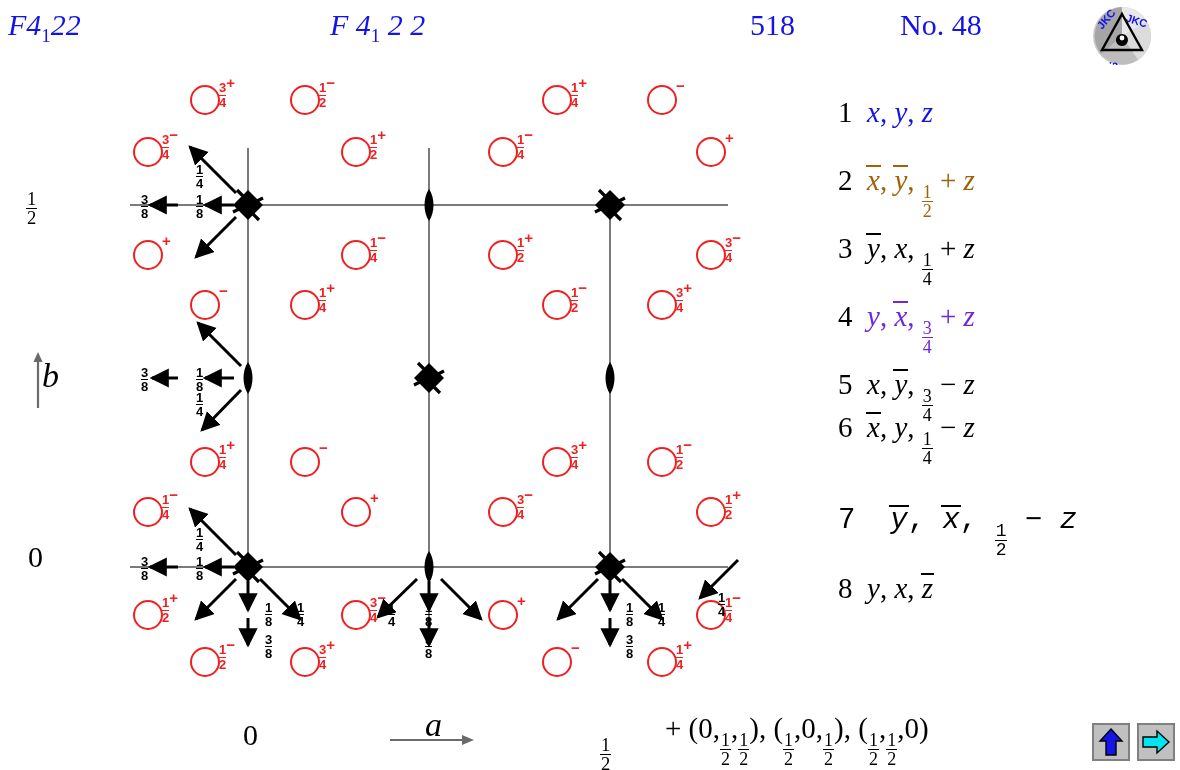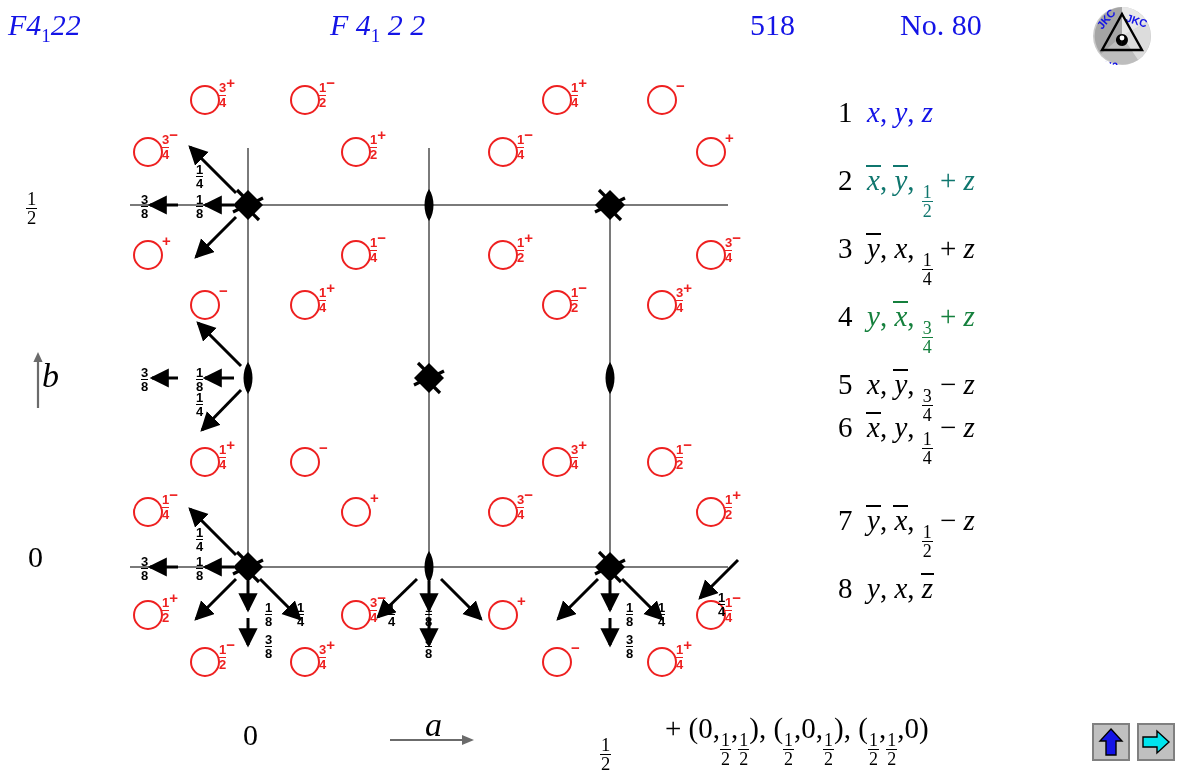--- a/index.html
+++ b/index.html
@@ -70,21 +70,21 @@
 <div class="abs hdr" style="left:8px; top:8px;">
   <span>F</span><span>4</span><span class="sub">1</span><span>2</span><span>2</span>
 </div>
 
 <div class="abs hdr" style="left:330px; top:8px;">
   <span>F</span>&nbsp;<span>4</span><span class="sub">1</span>&nbsp;<span>2</span>&nbsp;<span>2</span>
 </div>
 
 <div class="abs hdr hdr-up" style="left:750px; top:8px; font-style:normal;">518</div>
 
-<div class="abs hdr hdr-up" style="left:900px; top:8px; font-style:normal;">No. 80</div>
+<div class="abs hdr hdr-up" style="left:900px; top:8px; font-style:normal;">No. 48</div>
 
 <div class="abs logo" style="left:1092px; top:6px;">
   <svg width="60" height="60" viewBox="0 0 60 60">
     <circle cx="30" cy="30" r="29" fill="#c9c9c9"></circle>
     <path d="M30 30 L30 1 A29 29 0 0 1 55 16 Z" fill="#e8e8e8"></path>
     <path d="M30 30 L55 16 A29 29 0 0 1 46 54 Z" fill="#dcdcdc"></path>
     <path d="M30 30 L46 54 A29 29 0 0 1 9 48 Z" fill="#bdbdbd"></path>
     <path d="M30 30 L9 48 A29 29 0 0 1 30 1 Z" fill="#a5a5a5"></path>
     <g fill="#1414e6" font-family="Liberation Sans, sans-serif" font-weight="bold" font-size="11">
       <text transform="translate(10,24) rotate(-50)">JKC</text>
@@ -514,41 +514,41 @@
     <svg width="92" height="22">
       <line x1="2" y1="10" x2="76" y2="10" stroke="#6b6b6b" stroke-width="2.2"></line>
       <path d="M86,10 L74,5 L74,15 z" fill="#6b6b6b"></path>
     </svg>
   </div>
   <div class="abs axlab ital" style="left:425px; top:706px; font-size:34px;">a</div>
 </div>
 
 <div id="ops-layer">
     <div class="op" style="left: 838px; top: 96px;"><span class="opnum">1</span>&nbsp;&nbsp;<span class="opsym" style="color:#1414e6"><span>x</span><span style="font-style:normal">,&nbsp;</span><span>y</span><span style="font-style:normal">,&nbsp;</span><span>z</span></span></div>
-    <div class="op" style="left: 838px; top: 164px;"><span class="opnum">2</span>&nbsp;&nbsp;<span class="opsym" style="color:#0f766e"><span class="ov">x</span><span style="font-style:normal">,&nbsp;</span><span class="ov">y</span><span style="font-style:normal">,&nbsp;</span><span style="font-style:normal"><span class="fr">
+    <div class="op" style="left: 838px; top: 164px;"><span class="opnum">2</span>&nbsp;&nbsp;<span class="opsym" style="color:#a16207"><span class="ov">x</span><span style="font-style:normal">,&nbsp;</span><span class="ov">y</span><span style="font-style:normal">,&nbsp;</span><span style="font-style:normal"><span class="fr">
             <span class="n">1</span>
             <span class="d">2</span>
           </span></span><span style="font-style:normal">&nbsp;+&nbsp;</span><span>z</span></span></div>
     <div class="op" style="left: 838px; top: 232px;"><span class="opnum">3</span>&nbsp;&nbsp;<span class="opsym" style="color:#000000"><span class="ov">y</span><span style="font-style:normal">,&nbsp;</span><span>x</span><span style="font-style:normal">,&nbsp;</span><span style="font-style:normal"><span class="fr">
             <span class="n">1</span>
             <span class="d">4</span>
           </span></span><span style="font-style:normal">&nbsp;+&nbsp;</span><span>z</span></span></div>
-    <div class="op" style="left: 838px; top: 300px;"><span class="opnum">4</span>&nbsp;&nbsp;<span class="opsym" style="color:#15803d"><span>y</span><span style="font-style:normal">,&nbsp;</span><span class="ov">x</span><span style="font-style:normal">,&nbsp;</span><span style="font-style:normal"><span class="fr">
+    <div class="op" style="left: 838px; top: 300px;"><span class="opnum">4</span>&nbsp;&nbsp;<span class="opsym" style="color:#6d28d9"><span>y</span><span style="font-style:normal">,&nbsp;</span><span class="ov">x</span><span style="font-style:normal">,&nbsp;</span><span style="font-style:normal"><span class="fr">
             <span class="n">3</span>
             <span class="d">4</span>
           </span></span><span style="font-style:normal">&nbsp;+&nbsp;</span><span>z</span></span></div>
     <div class="op" style="left: 838px; top: 368px;"><span class="opnum">5</span>&nbsp;&nbsp;<span class="opsym" style="color:#000000"><span>x</span><span style="font-style:normal">,&nbsp;</span><span class="ov">y</span><span style="font-style:normal">,&nbsp;</span><span style="font-style:normal"><span class="fr">
             <span class="n">3</span>
             <span class="d">4</span>
           </span></span><span style="font-style:normal">&nbsp;−&nbsp;</span><span>z</span></span></div>
     <div class="op" style="left: 838px; top: 411px;"><span class="opnum">6</span>&nbsp;&nbsp;<span class="opsym" style="color:#000000"><span class="ov">x</span><span style="font-style:normal">,&nbsp;</span><span>y</span><span style="font-style:normal">,&nbsp;</span><span style="font-style:normal"><span class="fr">
             <span class="n">1</span>
             <span class="d">4</span>
           </span></span><span style="font-style:normal">&nbsp;−&nbsp;</span><span>z</span></span></div>
-    <div class="op" style="left: 838px; top: 504px;"><span class="opnum">7</span>&nbsp;&nbsp;<span class="opsym" style="color:#000000"><span class="ov">y</span><span style="font-style:normal">,&nbsp;</span><span class="ov">x</span><span style="font-style:normal">,&nbsp;</span><span style="font-style:normal"><span class="fr">
+    <div class="op" style="left: 838px; top: 504px; font-family: Liberation Mono, monospace;"><span class="opnum">7</span>&nbsp;&nbsp;<span class="opsym" style="color:#000000"><span class="ov">y</span><span style="font-style:normal">,&nbsp;</span><span class="ov">x</span><span style="font-style:normal">,&nbsp;</span><span style="font-style:normal"><span class="fr">
             <span class="n">1</span>
             <span class="d">2</span>
           </span></span><span style="font-style:normal">&nbsp;−&nbsp;</span><span>z</span></span></div>
     <div class="op" style="left: 838px; top: 572px;"><span class="opnum">8</span>&nbsp;&nbsp;<span class="opsym" style="color:#000000"><span>y</span><span style="font-style:normal">,&nbsp;</span><span>x</span><span style="font-style:normal">,&nbsp;</span><span class="ov">z</span></span></div>
   </div>
 
 <div class="abs" style="left:665px; top:712px; font-size:29px; white-space:nowrap;">
   <span id="centering-text"><span>+</span>&nbsp;<span>(0,<span class="fr">
           <span class="n">1</span>
           <span class="d">2</span>

